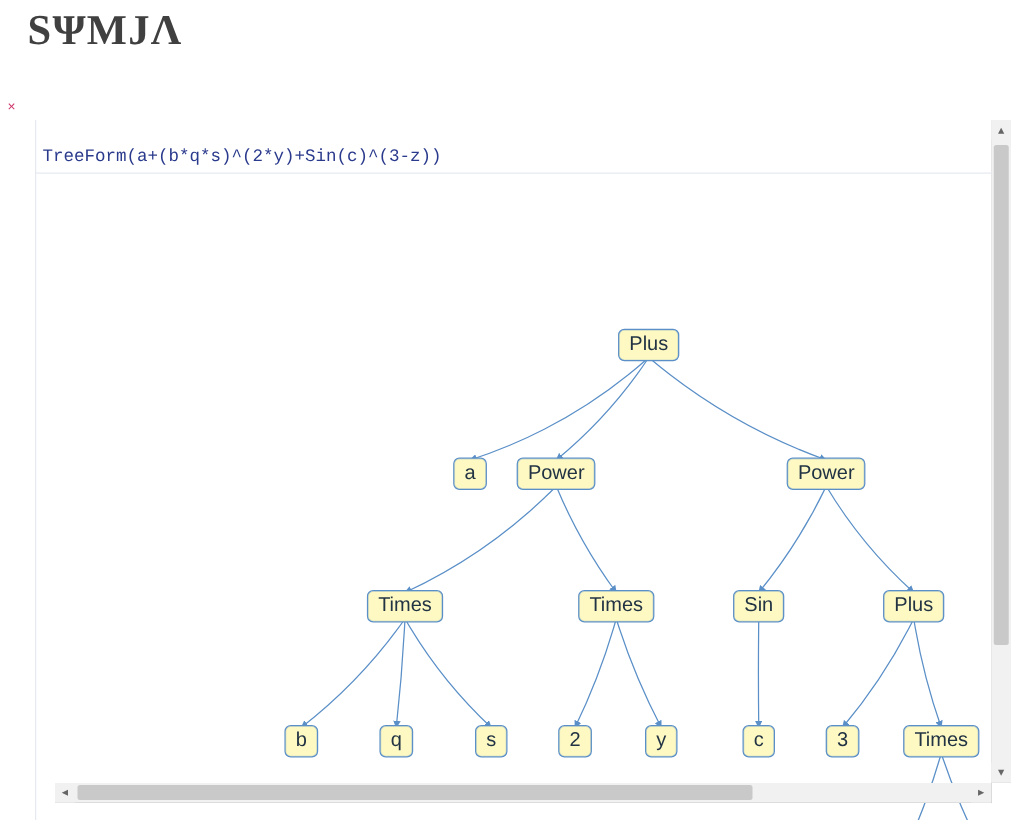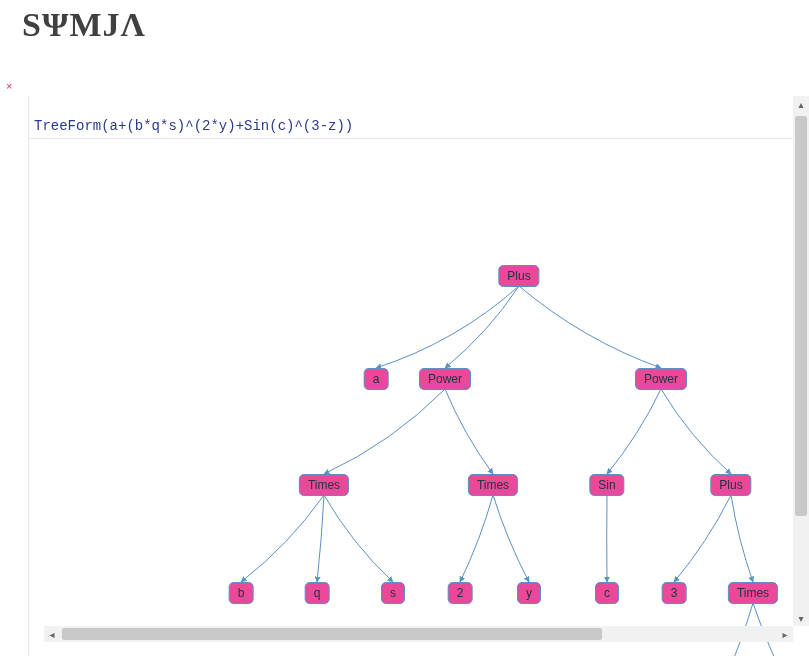--- a/index.html
+++ b/index.html
@@ -3,21 +3,21 @@
 <meta charset="utf-8">
 <style>
   html,body{margin:0;padding:0;background:#fff;font-family:Georgia,serif;}
   body{width:809px;height:656px;overflow:hidden;position:relative;}
   .logo{font-family:Georgia,'Times New Roman',serif;font-size:34px;font-weight:600;letter-spacing:1px;padding:6px 0 2px 22px;color:#404040;}
   .close-x{position:absolute;left:6px;top:81px;font-family:Arial,sans-serif;font-size:11px;color:#c36;cursor:pointer;line-height:1;}
   .input-line{position:absolute;left:28px;top:74px;width:760px;padding:4px 6px;border-bottom:1px solid #e6eaf0;font-family:"Courier New",monospace;font-size:14px;color:#2a3a8c;margin-top:40px;}
   .canvas-wrap{position:absolute;left:28px;top:96px;width:782px;height:560px;overflow:auto;border-left:1px solid #e6eaf0;}
   .canvas{position:relative;width:1000px;height:700px;}
   .edges{position:absolute;left:0;top:0;pointer-events:none;}
-  .node{position:absolute;transform:translate(-50%,-50%);background:#ec4899;border:1px solid #5a8fc7;border-radius:5px;font-family:Arial,Helvetica,sans-serif;font-size:12px;color:#234;padding:3px 8px;box-shadow:0 0 0 0.5px rgba(90,143,199,.3) inset;white-space:nowrap;}
+  .node{position:absolute;transform:translate(-50%,-50%);background:#fef9c3;border:1px solid #5a8fc7;border-radius:5px;font-family:Arial,Helvetica,sans-serif;font-size:16px;color:#234;padding:3px 8px;box-shadow:0 0 0 0.5px rgba(90,143,199,.3) inset;white-space:nowrap;}
   .sb-track-v{position:absolute;right:0;top:96px;bottom:30px;width:16px;background:#f1f1f1;}
   .sb-thumb-v{position:absolute;left:2px;width:12px;background:#c9c9c9;border-radius:2px;}
   .sb-arrow{position:absolute;left:0;width:16px;height:16px;display:flex;align-items:center;justify-content:center;font-size:10px;color:#666;background:#f1f1f1;}
   .sb-track-h{position:absolute;left:44px;right:16px;bottom:14px;height:16px;background:#f1f1f1;}
   .sb-thumb-h{position:absolute;top:2px;height:12px;background:#c9c9c9;border-radius:2px;}
   .sb-arrow-h{position:absolute;top:0;width:16px;height:16px;display:flex;align-items:center;justify-content:center;font-size:10px;color:#666;background:#f1f1f1;}
 </style>
 </head>
 <body>
 

